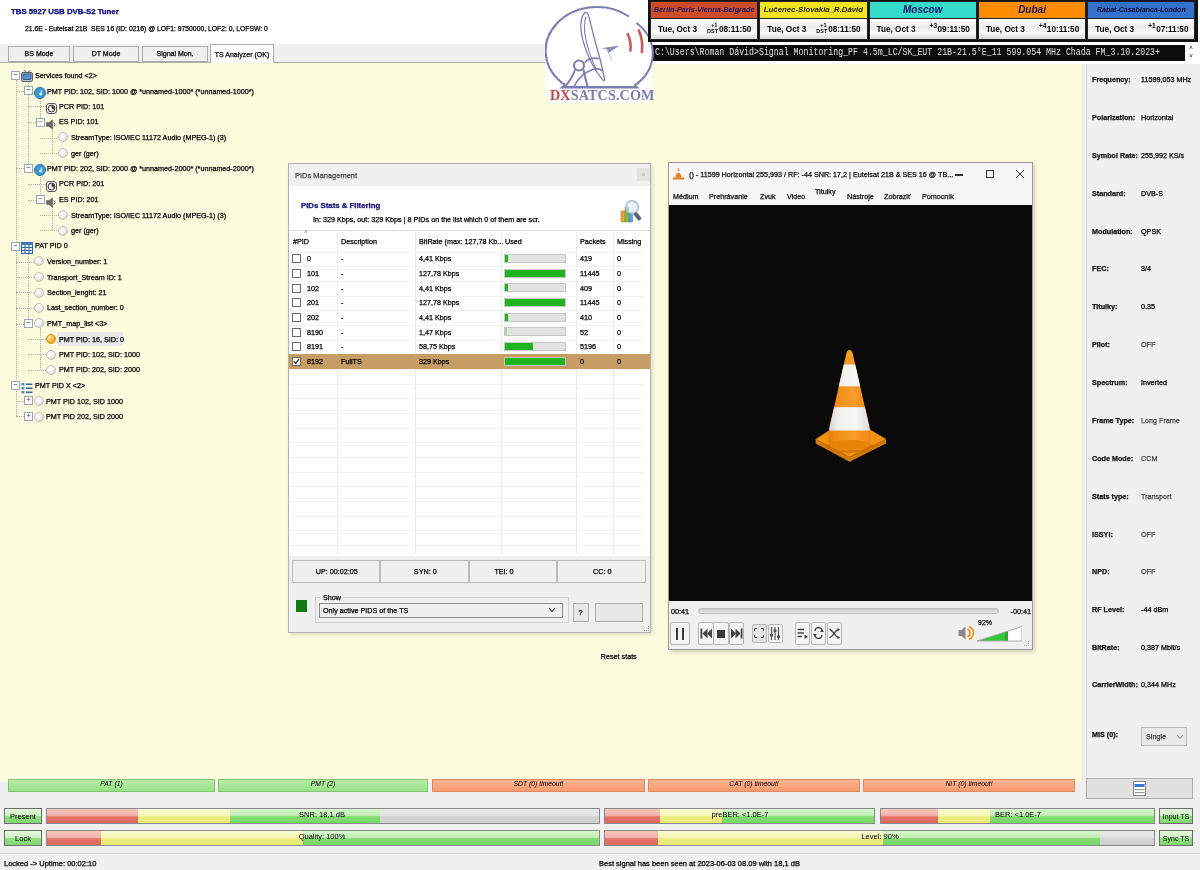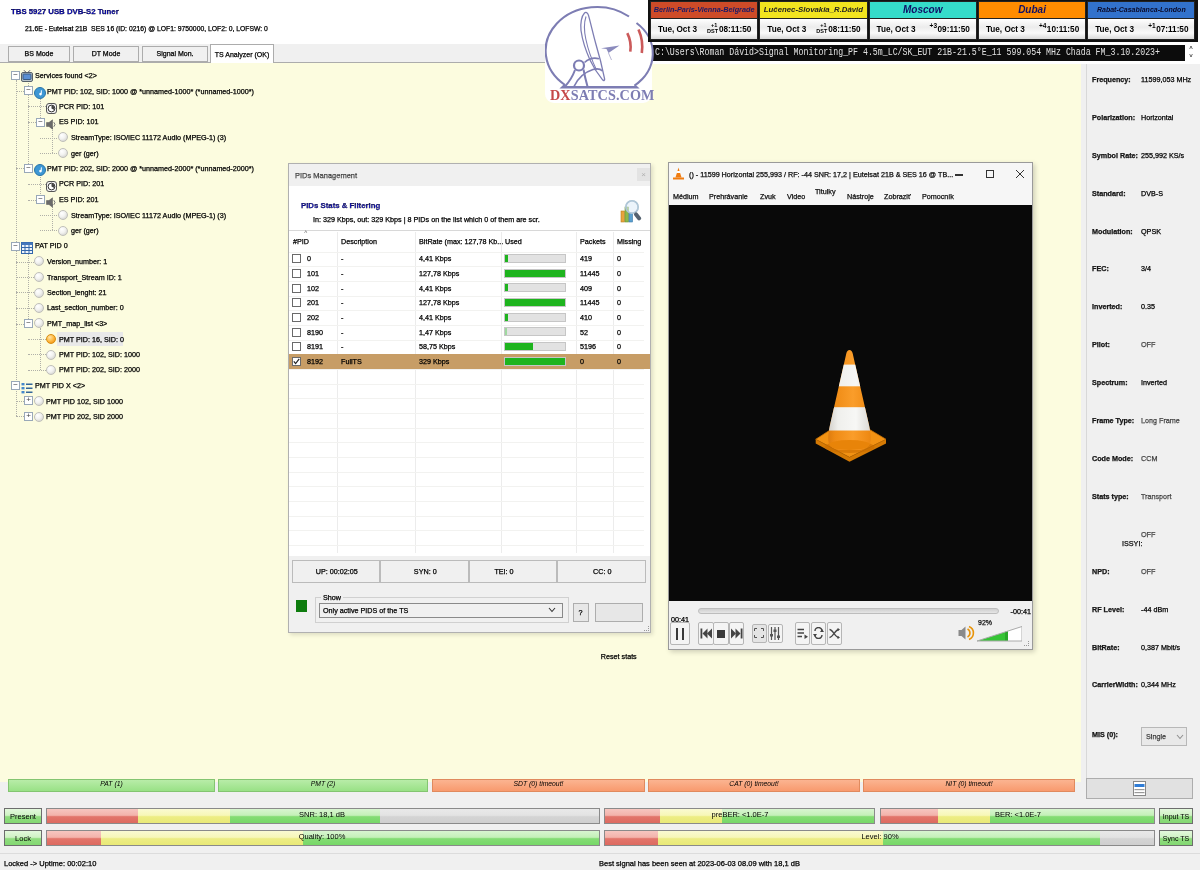--- a/index.html
+++ b/index.html
@@ -340,21 +340,21 @@
 <polygon points="43.5,72.5 80,94.3 43.5,112.3 9.7,94.3" fill="none" stroke="#c06c03" stroke-width="0.8"></polygon>
 <ellipse cx="43.5" cy="102" rx="25" ry="6" fill="#c96d00" opacity="0.6"></ellipse>
 <g clip-path="url(#conec)">
 <rect x="14" y="0" width="60" height="120" fill="url(#coneg)"></rect>
 <rect x="14" y="19.6" width="60" height="21.7" fill="url(#whsg)"></rect>
 <rect x="14" y="62.2" width="60" height="23.3" fill="url(#whsg)"></rect>
 <ellipse cx="43.5" cy="100" rx="21" ry="5" fill="#e88409"></ellipse>
 </g>
 </svg>
 <div class="ab" style="left:669px;top:601px;width:363px;height:48px;background:#f0f0f0;"></div>
-<div class="ab t" style="left:671px;top:604px;margin-top:8px;">00:41</div>
+<div class="ab t" style="left:671px;top:604px;">00:41</div>
 <div class="ab" style="left:698px;top:607.5px;width:301px;height:6px;background:linear-gradient(to bottom,#cfcfcf,#e6e6e6);border:1px solid #bdbdbd;border-radius:3px;box-sizing:border-box;"></div>
 <div class="ab t" style="left:1005px;top:604px;width:26px;text-align:right;">-00:41</div>
 <div class="vbtn" style="left:669.5px;top:622px;width:20px;height:23px;"></div>
 <div class="ab" style="left:675.5px;top:628px;width:2.8px;height:12px;background:#3a3a3a;"></div>
 <div class="ab" style="left:681.5px;top:628px;width:2.8px;height:12px;background:#3a3a3a;"></div>
 <div class="vbtn" style="left:698px;top:622px;width:15.5px;height:23px;"></div>
 <div class="vbtn" style="left:713.3px;top:622px;width:15.5px;height:23px;"></div>
 <div class="vbtn" style="left:728.6px;top:622px;width:15.5px;height:23px;"></div>
 <svg class="ab" style="left:700px;top:628px;" width="12" height="11" viewBox="0 0 12 11">
     <rect x="0.5" y="0.5" width="1.8" height="10" fill="#444"></rect>
@@ -482,33 +482,33 @@
 <div class="ab t" style="left:1092px;top:109.5px;font-weight:bold;color:#222;">Polarization:</div>
 <div class="ab t" style="left:1141px;top:109.5px;color:#000;">Horizontal</div>
 <div class="ab t" style="left:1092px;top:147.5px;font-weight:bold;color:#222;">Symbol Rate:</div>
 <div class="ab t" style="left:1141px;top:147.5px;color:#000;">255,992 KS/s</div>
 <div class="ab t" style="left:1092px;top:185.5px;font-weight:bold;color:#222;">Standard:</div>
 <div class="ab t" style="left:1141px;top:185.5px;color:#000;">DVB-S</div>
 <div class="ab t" style="left:1092px;top:223.5px;font-weight:bold;color:#222;">Modulation:</div>
 <div class="ab t" style="left:1141px;top:223.5px;color:#000;">QPSK</div>
 <div class="ab t" style="left:1092px;top:261.0px;font-weight:bold;color:#222;">FEC:</div>
 <div class="ab t" style="left:1141px;top:261.0px;color:#000;">3/4</div>
-<div class="ab t" style="left:1092px;top:299.0px;font-weight:bold;color:#222;">Inverted:</div>
+<div class="ab t" style="left:1092px;top:299.0px;font-weight:bold;color:#222;">Titulky:</div>
 <div class="ab t" style="left:1141px;top:299.0px;color:#000;">0.35</div>
 <div class="ab t" style="left:1092px;top:337.0px;font-weight:bold;color:#222;">Pilot:</div>
 <div class="ab t" style="left:1141px;top:337.0px;color:#9a9a9a;">OFF</div>
 <div class="ab t" style="left:1092px;top:374.5px;font-weight:bold;color:#222;">Spectrum:</div>
 <div class="ab t" style="left:1141px;top:374.5px;color:#000;">Inverted</div>
 <div class="ab t" style="left:1092px;top:412.5px;font-weight:bold;color:#222;">Frame Type:</div>
 <div class="ab t" style="left:1141px;top:412.5px;color:#9a9a9a;">Long Frame</div>
 <div class="ab t" style="left:1092px;top:450.5px;font-weight:bold;color:#222;">Code Mode:</div>
 <div class="ab t" style="left:1141px;top:450.5px;color:#9a9a9a;">CCM</div>
 <div class="ab t" style="left:1092px;top:488.5px;font-weight:bold;color:#222;">Stats type:</div>
 <div class="ab t" style="left:1141px;top:488.5px;color:#9a9a9a;">Transport</div>
-<div class="ab t" style="left:1122px;top:526.5px;font-weight:normal;color:#222;margin-top:9px;">ISSYI:</div>
+<div class="ab t" style="left:1092px;top:526.5px;font-weight:bold;color:#222;">ISSYI:</div>
 <div class="ab t" style="left:1141px;top:526.5px;color:#9a9a9a;">OFF</div>
 <div class="ab t" style="left:1092px;top:564.0px;font-weight:bold;color:#222;">NPD:</div>
 <div class="ab t" style="left:1141px;top:564.0px;color:#9a9a9a;">OFF</div>
 <div class="ab t" style="left:1092px;top:602.0px;font-weight:bold;color:#222;">RF Level:</div>
 <div class="ab t" style="left:1141px;top:602.0px;color:#000;">-44 dBm</div>
 <div class="ab t" style="left:1092px;top:639.5px;font-weight:bold;color:#222;">BitRate:</div>
 <div class="ab t" style="left:1141px;top:639.5px;color:#000;">0,387 Mbit/s</div>
 <div class="ab t" style="left:1092px;top:677.0px;font-weight:bold;color:#222;">CarrierWidth:</div>
 <div class="ab t" style="left:1141px;top:677.0px;color:#000;">0,344 MHz</div>
 <div class="ab t" style="left:1092px;top:727px;font-weight:bold;color:#222;">MIS (0):</div>

